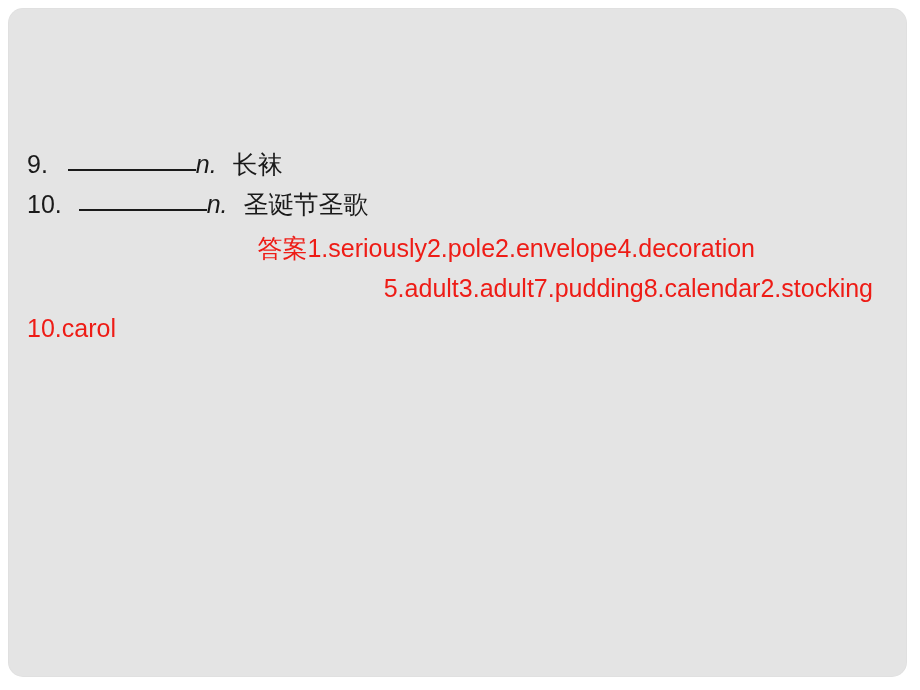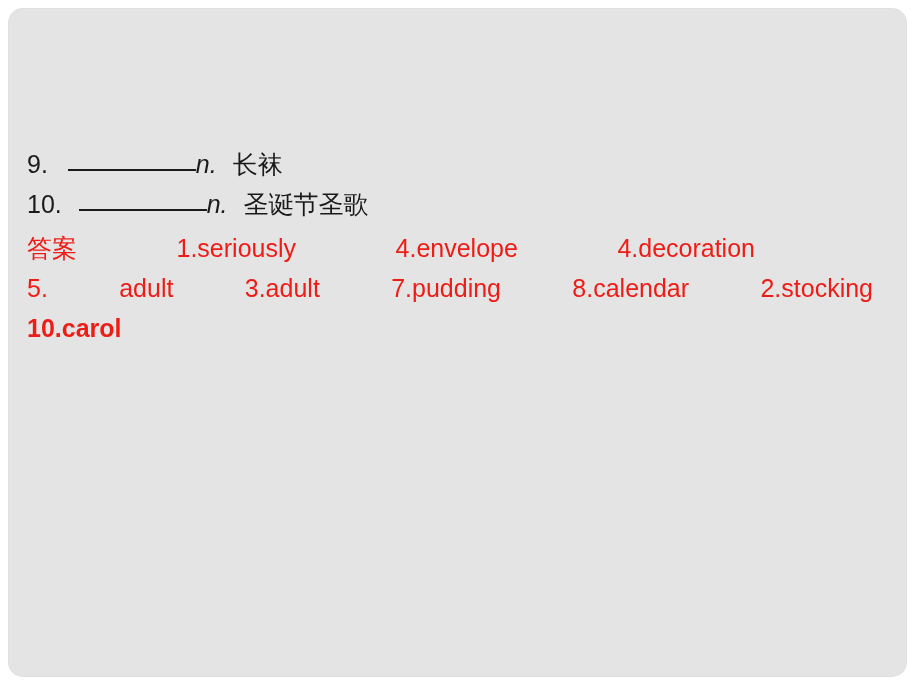--- a/index.html
+++ b/index.html
@@ -74,25 +74,24 @@
     padding-right: 14px;
     color: #ee1c16;
   }
   .answer-row {
     font-size: 25px;
     line-height: 40px;
     color: #ee1c16;
     display: flex;
   }
   .answer-row.justified {
-    justify-content: space-between;
+    justify-content: flex-end;
   }
   .answer-row.left {
     justify-content: flex-start;
-    font-weight: bold;
   }
   .ans-label {
     font-size: 25px;
   }
   .ans-item {
     font-size: 25px;
     white-space: nowrap;
   }
   .row1 { padding-right: 128px; }
   .row2 { padding-right: 10px; }
@@ -115,21 +114,22 @@
         <span class="q-num">10.</span>
         <span class="q-blank blank-10"></span><span class="q-pos">n.</span>
         <span class="q-cn">圣诞节圣歌</span>
       </div>
 
       <div class="answer-block">
 
         <div class="answer-row justified row1">
           <span class="ans-label">答案</span>
           <span class="ans-item">1.seriously</span>
-          <span class="ans-item">4.envelope</span>
+          <span class="ans-item">2.pole</span>
+          <span class="ans-item">2.envelope</span>
           <span class="ans-item">4.decoration</span>
         </div>
 
         <div class="answer-row justified row2">
           <span class="ans-item">5.</span>
           <span class="ans-item">adult</span>
           <span class="ans-item">3.adult</span>
           <span class="ans-item">7.pudding</span>
           <span class="ans-item">8.calendar</span>
           <span class="ans-item">2.stocking</span>

